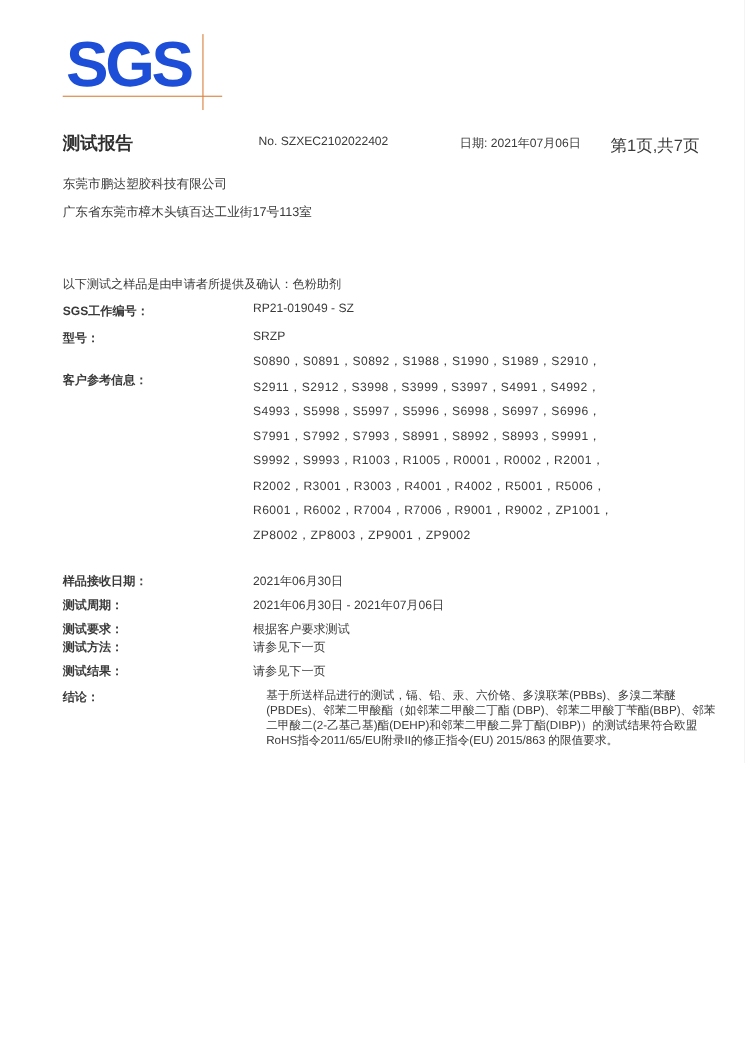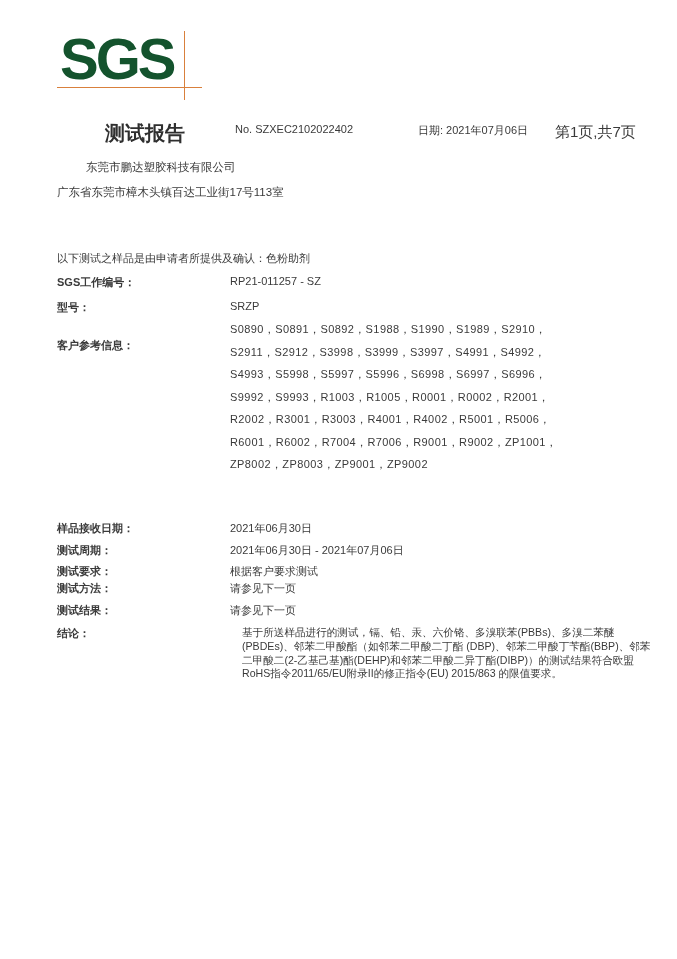--- a/index.html
+++ b/index.html
@@ -3,31 +3,31 @@
 <meta charset="utf-8">
 <style>
   html,body{margin:0;padding:0;background:#e8e8e8;}
   .page{
     position:relative;width:677px;height:959px;background:#ffffff;
     font-family:"Liberation Sans", sans-serif;color:#3f3f3f;overflow:hidden;
     margin:0 auto;
   }
   
   .logo{position:absolute;left:60px;top:30px;width:90px;height:58px;
-    font-weight:bold;font-size:58px;line-height:58px;color:#14532d;letter-spacing:-3px;}
+    font-weight:bold;font-size:58px;line-height:58px;color:#1d4ed8;letter-spacing:-3px;}
   .reg-h{position:absolute;left:57px;top:87px;width:145px;height:1px;background:#d9803c;}
   .reg-v{position:absolute;left:184px;top:31px;width:1px;height:69px;background:#d9803c;}
 
   .title-row{position:absolute;left:57px;top:120px;width:580px;height:20px;}
-  .doc-title{position:absolute;left:0;top:0;font-size:20px;font-weight:bold;color:#2f2f2f;margin-left:48px;}
+  .doc-title{position:absolute;left:0;top:0;font-size:16px;font-weight:bold;color:#2f2f2f;}
   .doc-no{position:absolute;left:178px;top:3px;font-size:11px;color:#3a3a3a;}
   .doc-date{position:absolute;left:361px;top:3px;font-size:11px;color:#3a3a3a;}
   .doc-page{position:absolute;left:498px;top:3px;font-size:15px;color:#3a3a3a;}
 
-  .company{position:absolute;left:57px;top:160px;font-size:11.5px;color:#3a3a3a;margin-left:29px;}
+  .company{position:absolute;left:57px;top:160px;font-size:11.5px;color:#3a3a3a;}
   .address{position:absolute;left:57px;top:185px;font-size:11.5px;color:#3a3a3a;}
 
   
   .intro{position:absolute;left:57px;top:251px;font-size:11px;color:#3a3a3a;}
   .row{position:absolute;left:57px;width:585px;font-size:11px;color:#3a3a3a;}
   .row .lbl{position:absolute;left:0;top:0;width:170px;font-weight:bold;}
   .row .val{position:absolute;left:173px;top:0;width:412px;}
   .ref-line{height:22.5px;line-height:22.5px;letter-spacing:0.4px;}
   .conclusion-text{line-height:13.8px;font-size:10.6px;margin-left:12px;}
 
@@ -50,34 +50,35 @@
     <span class="doc-page">第1页,共7页</span>
   </div>
 
   <div class="company">东莞市鹏达塑胶科技有限公司</div>
   <div class="address">广东省东莞市樟木头镇百达工业街17号113室</div>
 
   <div class="intro">以下测试之样品是由申请者所提供及确认：色粉助剂</div>
 
   <div class="row" style="top:275px">
     <span class="lbl">SGS工作编号：</span>
-    <span class="val">RP21-011257 - SZ</span>
+    <span class="val">RP21-019049 - SZ</span>
   </div>
 
   <div class="row" style="top:300px">
     <span class="lbl">型号：</span>
     <span class="val">SRZP</span>
   </div>
 
   <div class="row" style="top:318px">
     <span class="lbl" style="top:20px">客户参考信息：</span>
     <div class="val">
       <div class="ref-line">S0890，S0891，S0892，S1988，S1990，S1989，S2910，</div>
       <div class="ref-line">S2911，S2912，S3998，S3999，S3997，S4991，S4992，</div>
       <div class="ref-line">S4993，S5998，S5997，S5996，S6998，S6997，S6996，</div>
+      <div class="ref-line">S7991，S7992，S7993，S8991，S8992，S8993，S9991，</div>
       <div class="ref-line">S9992，S9993，R1003，R1005，R0001，R0002，R2001，</div>
       <div class="ref-line">R2002，R3001，R3003，R4001，R4002，R5001，R5006，</div>
       <div class="ref-line">R6001，R6002，R7004，R7006，R9001，R9002，ZP1001，</div>
       <div class="ref-line">ZP8002，ZP8003，ZP9001，ZP9002</div>
     </div>
   </div>
 
   <div class="row" style="top:521px">
     <span class="lbl">样品接收日期：</span>
     <span class="val">2021年06月30日</span>

